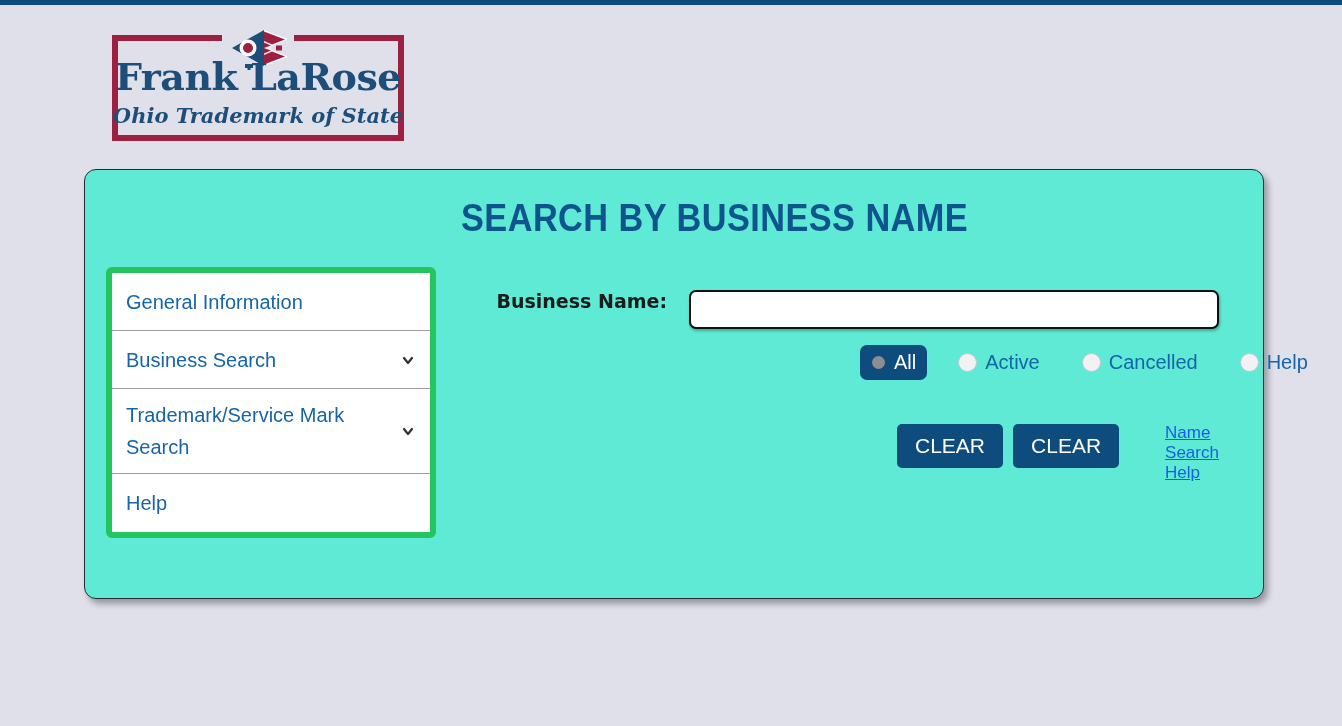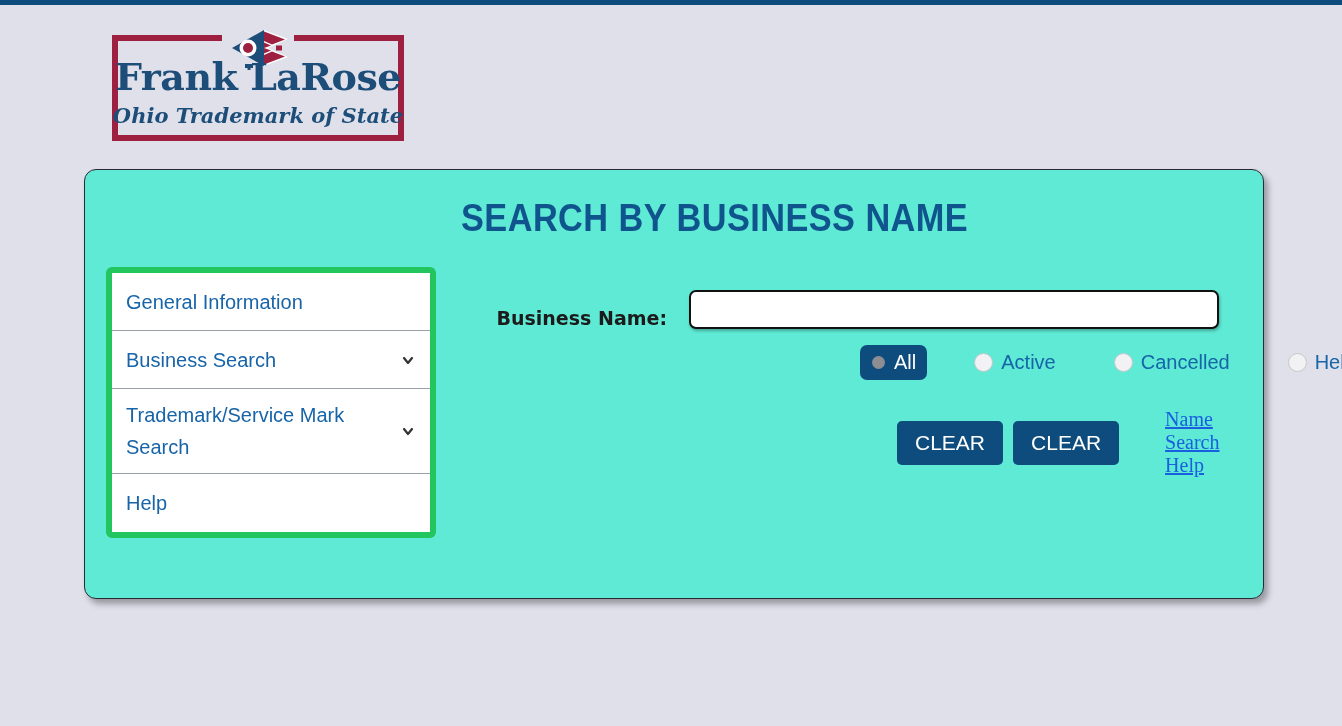--- a/index.html
+++ b/index.html
@@ -169,21 +169,21 @@
 
   
   .form-area {
     position: absolute;
     left: 380px;
     top: 120px;
     width: 780px;
   }
   .field-row {
     display: flex;
-    align-items: flex-end;
+    align-items: flex-start;
   }
   .field-label {
     width: 224px;
     text-align: right;
     padding-right: 22px;
     font-size: 19px;
     font-weight: bold;
     color: #1b1b1b;
     font-family: "DejaVu Sans", sans-serif;
   }
@@ -203,21 +203,21 @@
   
   .radio-group {
     display: flex;
     align-items: center;
     margin-top: 16px;
     padding-left: 395px;
   }
   .radio-opt {
     display: flex;
     align-items: center;
-    margin-right: 36px;
+    margin-right: 20px;
     padding: 6px 11px;
     border-radius: 7px;
     cursor: pointer;
     font-size: 20px;
     color: #1764a8;
   }
   .radio-opt:last-child { margin-right: 0; }
   .radio-opt.selected {
     background: #0d4c7c;
     color: #ffffff;
@@ -265,24 +265,25 @@
     font-size: 21px;
     font-family: "Liberation Sans", sans-serif;
     padding: 10px 18px;
     cursor: pointer;
     line-height: 24px;
   }
   .btn + .btn { margin-left: 10px; }
   .help-link {
     margin-left: 46px;
     color: #1a5fe0;
-    font-size: 20px;
+    font-size: 17px;
     text-decoration: underline;
     cursor: pointer;
-    font-family: Liberation Serif, serif;
+    font-family: Liberation Sans, sans-serif;
+    margin-top: 15px;
   }
 </style>
 </head>
 <body>
 
 <div class="top-bar"></div>
 
 <div class="header">
   <div class="logo">
     <div class="bracket-left"></div>

